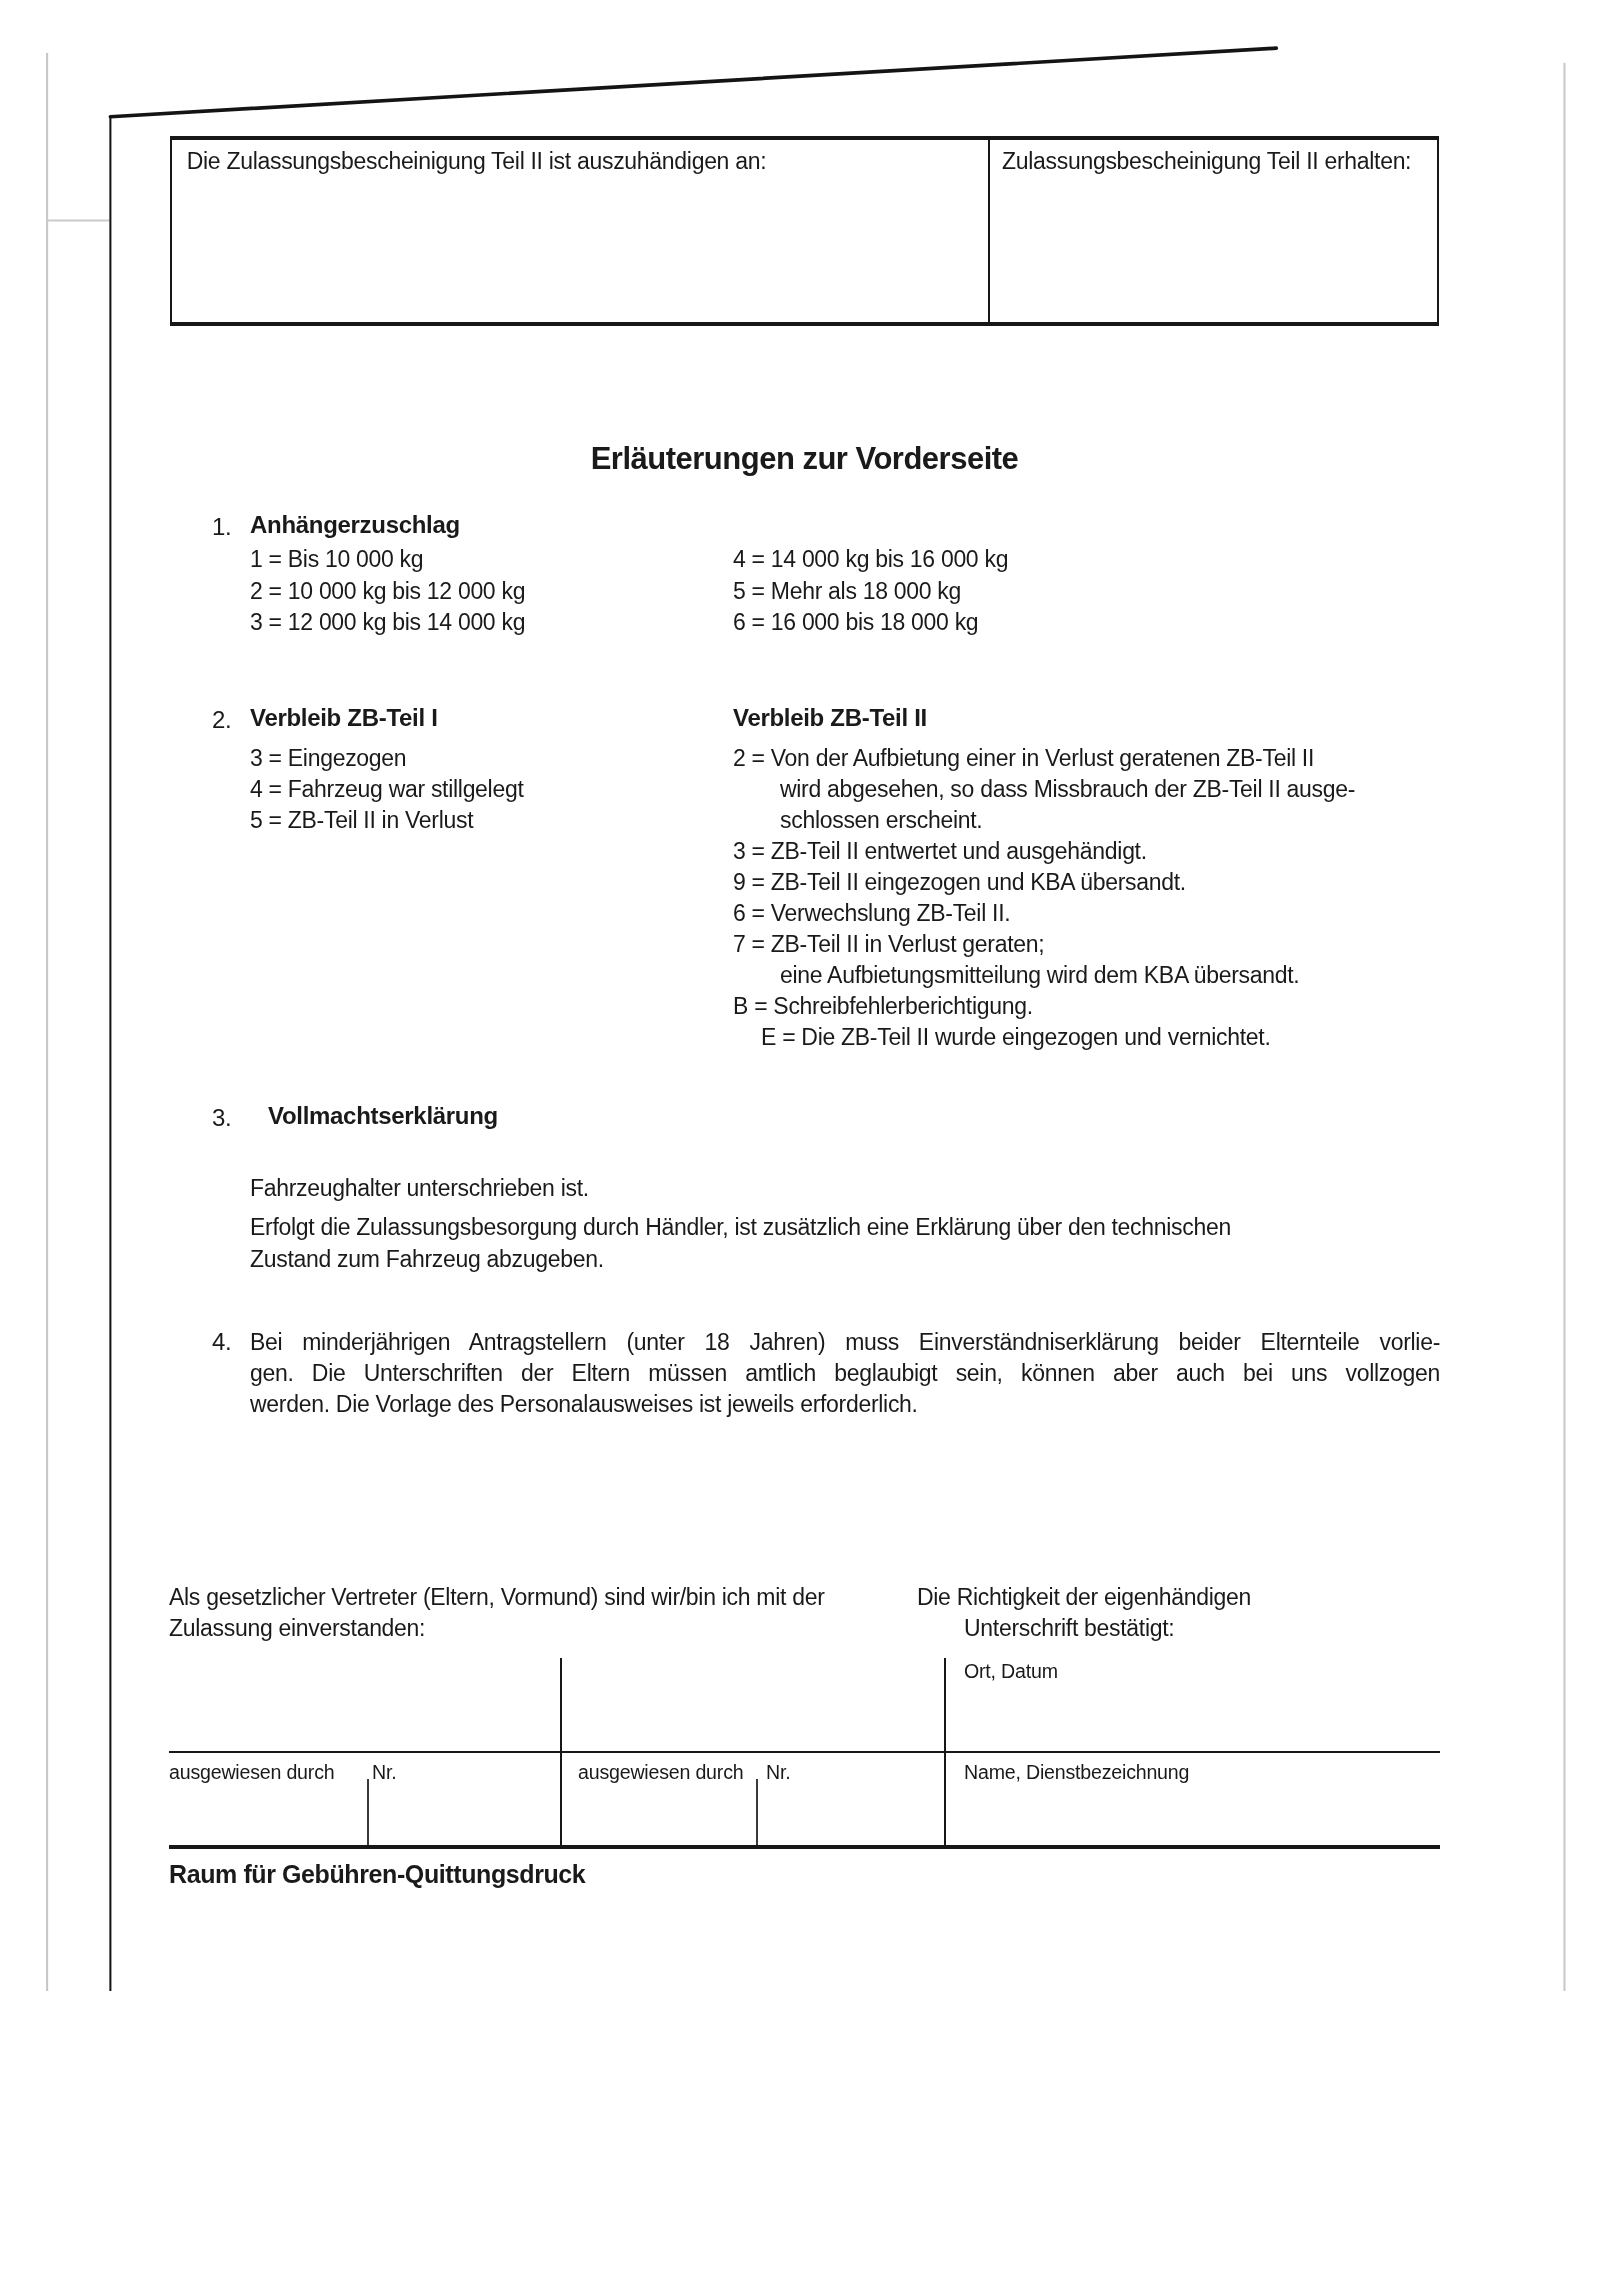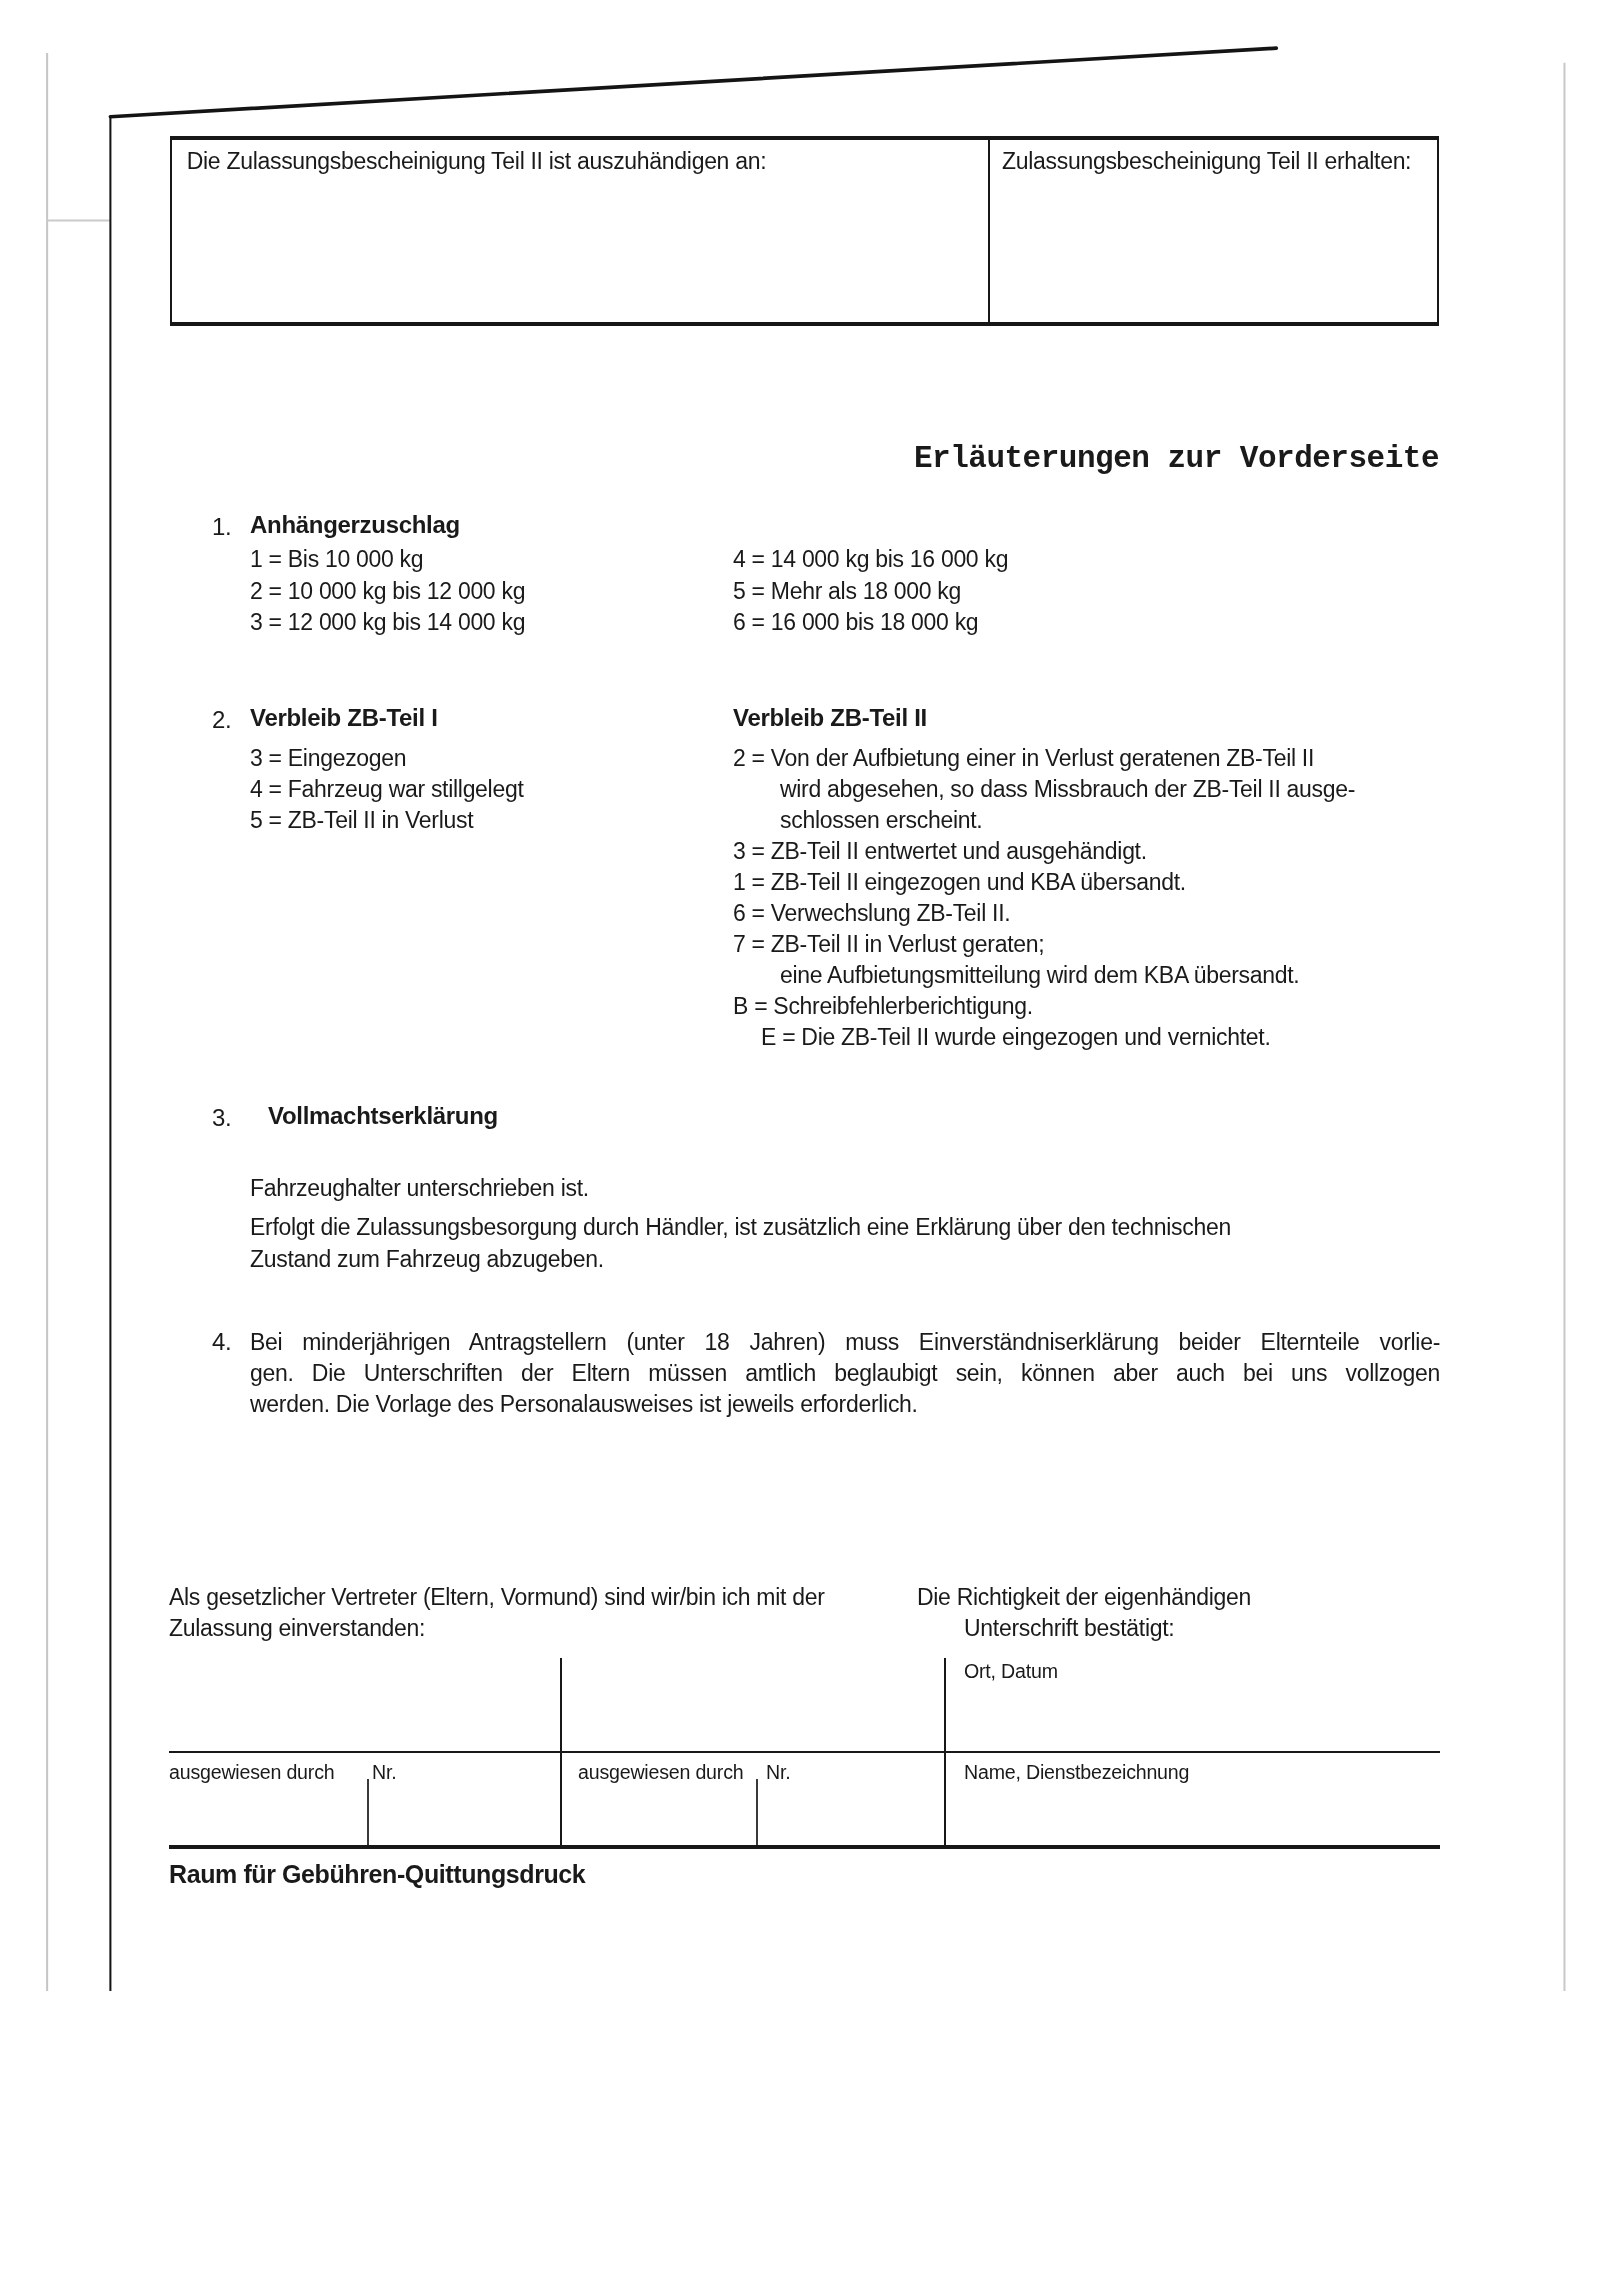--- a/index.html
+++ b/index.html
@@ -57,21 +57,21 @@
   </svg>
 
   <div id="card-shadow"></div>
 
   <div id="handover-box">
     <div id="handover-divider"></div>
     <div class="abs body-txt" style="left:14.7px;top:7.3px;">Die Zulassungsbescheinigung Teil II ist auszuhändigen an:</div>
     <div class="abs body-txt" style="left:830px;top:7.3px;">Zulassungsbescheinigung Teil II erhalten:</div>
   </div>
 
-  <div class="abs title-txt" style="left:170px;top:441px;width:1269px;text-align:right;font-family:Liberation Mono, monospace;">Erläuterungen zur Vorderseite</div>
+  <div class="abs title-txt" style="left:170px;top:441px;width:1269px;text-align:center;">Erläuterungen zur Vorderseite</div>
 
   <div class="abs num" style="left:212px;top:513px;">1.</div>
   <div class="abs h-bold" style="left:250px;top:511px;">Anhängerzuschlag</div>
   <div class="abs body-txt" style="left:250px;top:545px;">1 = Bis 10 000 kg</div>
   <div class="abs body-txt" style="left:250px;top:577px;">2 = 10 000 kg bis 12 000 kg</div>
   <div class="abs body-txt" style="left:250px;top:608px;">3 = 12 000 kg bis 14 000 kg</div>
   <div class="abs body-txt" style="left:733px;top:545px;">4 = 14 000 kg bis 16 000 kg</div>
   <div class="abs body-txt" style="left:733px;top:577px;">5 = Mehr als 18 000 kg</div>
   <div class="abs body-txt" style="left:733px;top:608px;">6 = 16 000 bis 18 000 kg</div>
 
@@ -79,21 +79,21 @@
   <div class="abs h-bold" style="left:250px;top:704px;">Verbleib ZB-Teil I</div>
   <div class="abs body-txt" style="left:250px;top:744px;">3 = Eingezogen</div>
   <div class="abs body-txt" style="left:250px;top:775px;">4 = Fahrzeug war stillgelegt</div>
   <div class="abs body-txt" style="left:250px;top:806px;">5 = ZB-Teil II in Verlust</div>
 
   <div class="abs h-bold" style="left:733px;top:704px;">Verbleib ZB-Teil II</div>
   <div class="abs body-txt" style="left:733px;top:744px;">2 = Von der Aufbietung einer in Verlust geratenen ZB-Teil II</div>
   <div class="abs body-txt" style="left:780px;top:775px;">wird abgesehen, so dass Missbrauch der ZB-Teil II ausge-</div>
   <div class="abs body-txt" style="left:780px;top:806px;">schlossen erscheint.</div>
   <div class="abs body-txt" style="left:733px;top:837px;">3 = ZB-Teil II entwertet und ausgehändigt.</div>
-  <div class="abs body-txt" style="left:733px;top:868px;">1 = ZB-Teil II eingezogen und KBA übersandt.</div>
+  <div class="abs body-txt" style="left:733px;top:868px;">9 = ZB-Teil II eingezogen und KBA übersandt.</div>
   <div class="abs body-txt" style="left:733px;top:899px;">6 = Verwechslung ZB-Teil II.</div>
   <div class="abs body-txt" style="left:733px;top:930px;">7 = ZB-Teil II in Verlust geraten;</div>
   <div class="abs body-txt" style="left:780px;top:961px;">eine Aufbietungsmitteilung wird dem KBA übersandt.</div>
   <div class="abs body-txt" style="left:733px;top:992px;">B = Schreibfehlerberichtigung.</div>
   <div class="abs body-txt" style="left:733px;top:1023px;margin-left:28px;">E = Die ZB-Teil II wurde eingezogen und vernichtet.</div>
 
   <div class="abs num" style="left:212px;top:1104px;">3.</div>
   <div class="abs h-bold" style="left:244px;top:1102px;margin-left:24px;">Vollmachtserklärung</div>
   <div class="abs body-txt" style="left:250px;top:1174px;">Fahrzeughalter unterschrieben ist.</div>
   <div class="abs body-txt" style="left:250px;top:1213px;">Erfolgt die Zulassungsbesorgung durch Händler, ist zusätzlich eine Erklärung über den technischen</div>

